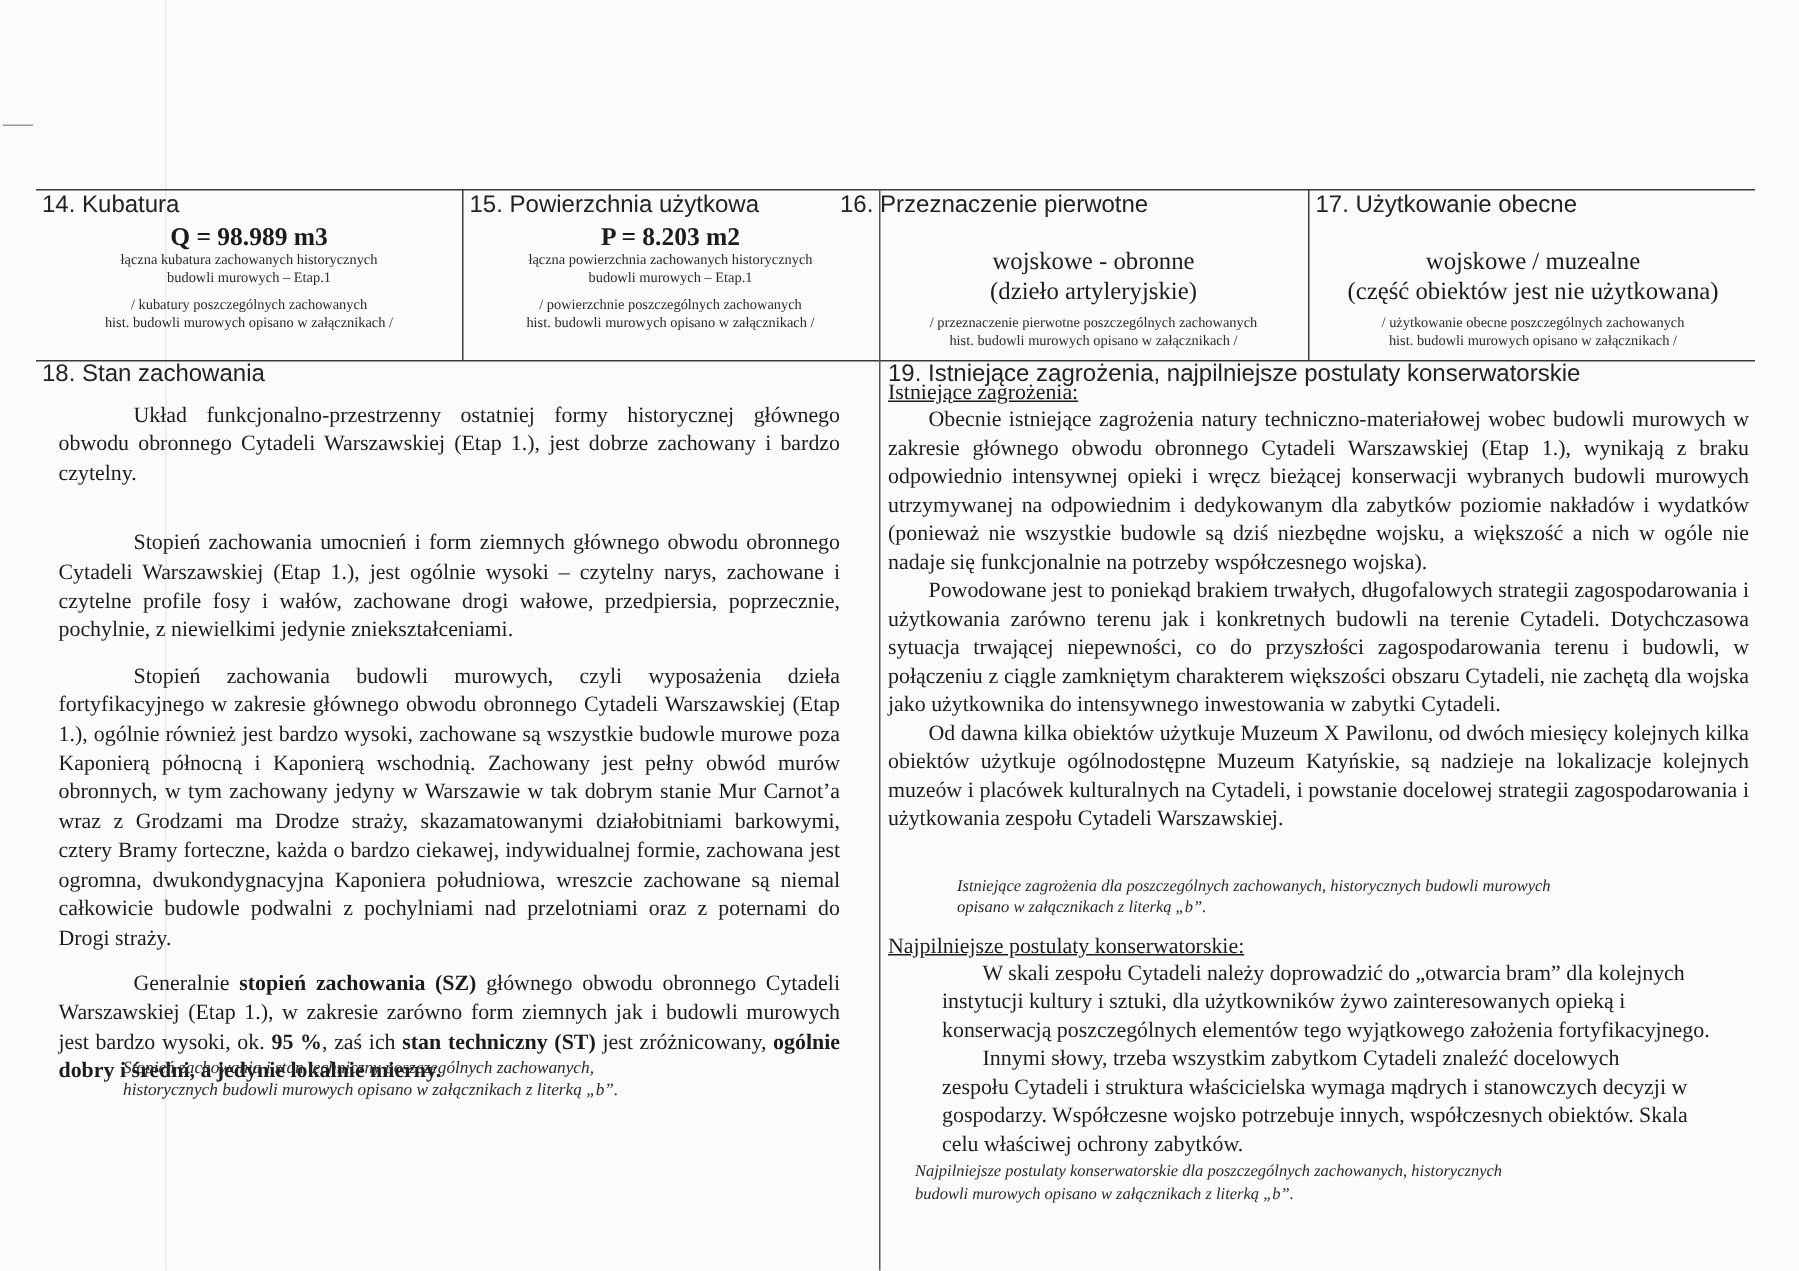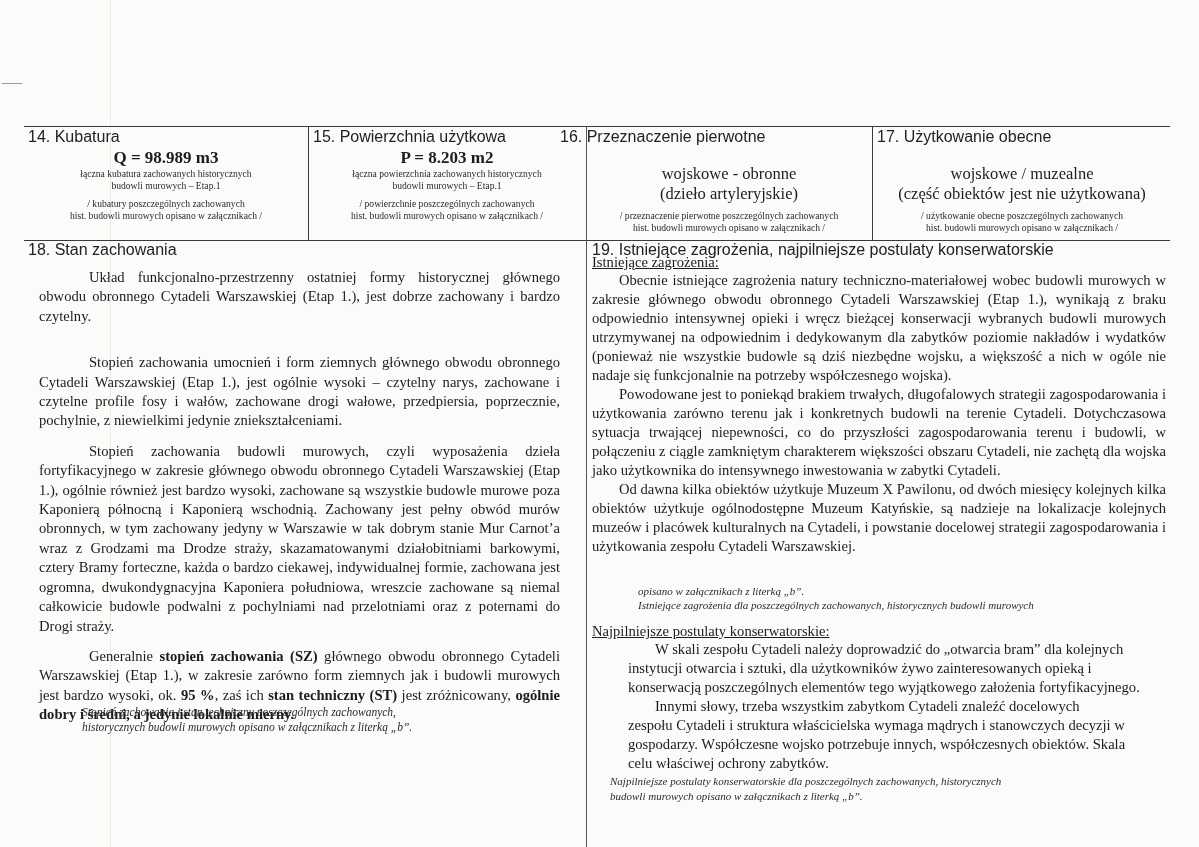--- a/index.html
+++ b/index.html
@@ -86,27 +86,27 @@
 </div>
 
 <div class="label" style="left:592px; top:241px;">19. Istniejące zagrożenia, najpilniejsze postulaty konserwatorskie</div>
 <div class="uhead" style="left:592px; top:253px;">Istniejące zagrożenia:</div>
 <div class="para rp" style="left:592px; top:271px; width:574px; line-height:19px;">
   <p>Obecnie istniejące zagrożenia natury techniczno-materiałowej wobec budowli murowych w zakresie głównego obwodu obronnego Cytadeli Warszawskiej (Etap 1.), wynikają z braku odpowiednio intensywnej opieki i wręcz bieżącej konserwacji wybranych budowli murowych utrzymywanej na odpowiednim i dedykowanym dla zabytków poziomie nakładów i wydatków (ponieważ nie wszystkie budowle są dziś niezbędne wojsku, a większość a nich w ogóle nie nadaje się funkcjonalnie na potrzeby współczesnego wojska).</p>
   <p>Powodowane jest to poniekąd brakiem trwałych, długofalowych strategii zagospodarowania i użytkowania zarówno terenu jak i konkretnych budowli na terenie Cytadeli. Dotychczasowa sytuacja trwającej niepewności, co do przyszłości zagospodarowania terenu i budowli, w połączeniu z ciągle zamkniętym charakterem większości obszaru Cytadeli, nie zachętą dla wojska jako użytkownika do intensywnego inwestowania w zabytki Cytadeli.</p>
   <p>Od dawna kilka obiektów użytkuje Muzeum X Pawilonu, od dwóch miesięcy kolejnych kilka obiektów użytkuje ogólnodostępne Muzeum Katyńskie, są nadzieje na lokalizacje kolejnych muzeów i placówek kulturalnych na Cytadeli, i powstanie docelowej strategii zagospodarowania i użytkowania zespołu Cytadeli Warszawskiej.</p>
 </div>
 <div class="note" style="left:638px; top:584px; font-size:11px; line-height:14px;">
+  <div>Istniejące zagrożenia dla poszczególnych zachowanych, historycznych budowli murowych</div>
   <div>opisano w załącznikach z literką „b”.</div>
-  <div>Istniejące zagrożenia dla poszczególnych zachowanych, historycznych budowli murowych</div>
 </div>
 <div class="uhead" style="left:592px; top:622px;">Najpilniejsze postulaty konserwatorskie:</div>
 <div class="abs" style="left:592px; top:640px; font-size:14.6px; line-height:19px; white-space:nowrap;">
   <div style="padding-left:27px;">W skali zespołu Cytadeli należy doprowadzić do „otwarcia bram” dla kolejnych</div>
-  <div>instytucji otwarcia i sztuki, dla użytkowników żywo zainteresowanych opieką i</div>
+  <div>instytucji kultury i sztuki, dla użytkowników żywo zainteresowanych opieką i</div>
   <div>konserwacją poszczególnych elementów tego wyjątkowego założenia fortyfikacyjnego.</div>
   <div style="padding-left:27px;">Innymi słowy, trzeba wszystkim zabytkom Cytadeli znaleźć docelowych</div>
   <div>zespołu Cytadeli i struktura właścicielska wymaga mądrych i stanowczych decyzji w</div>
   <div>gospodarzy. Współczesne wojsko potrzebuje innych, współczesnych obiektów. Skala</div>
   <div>celu właściwej ochrony zabytków.</div>
 </div>
 <div class="note" style="left:610px; top:774px; font-size:11px; line-height:15px;">
   <div>Najpilniejsze postulaty konserwatorskie dla poszczególnych zachowanych, historycznych</div>
   <div>budowli murowych opisano w załącznikach z literką „b”.</div>
 </div>

